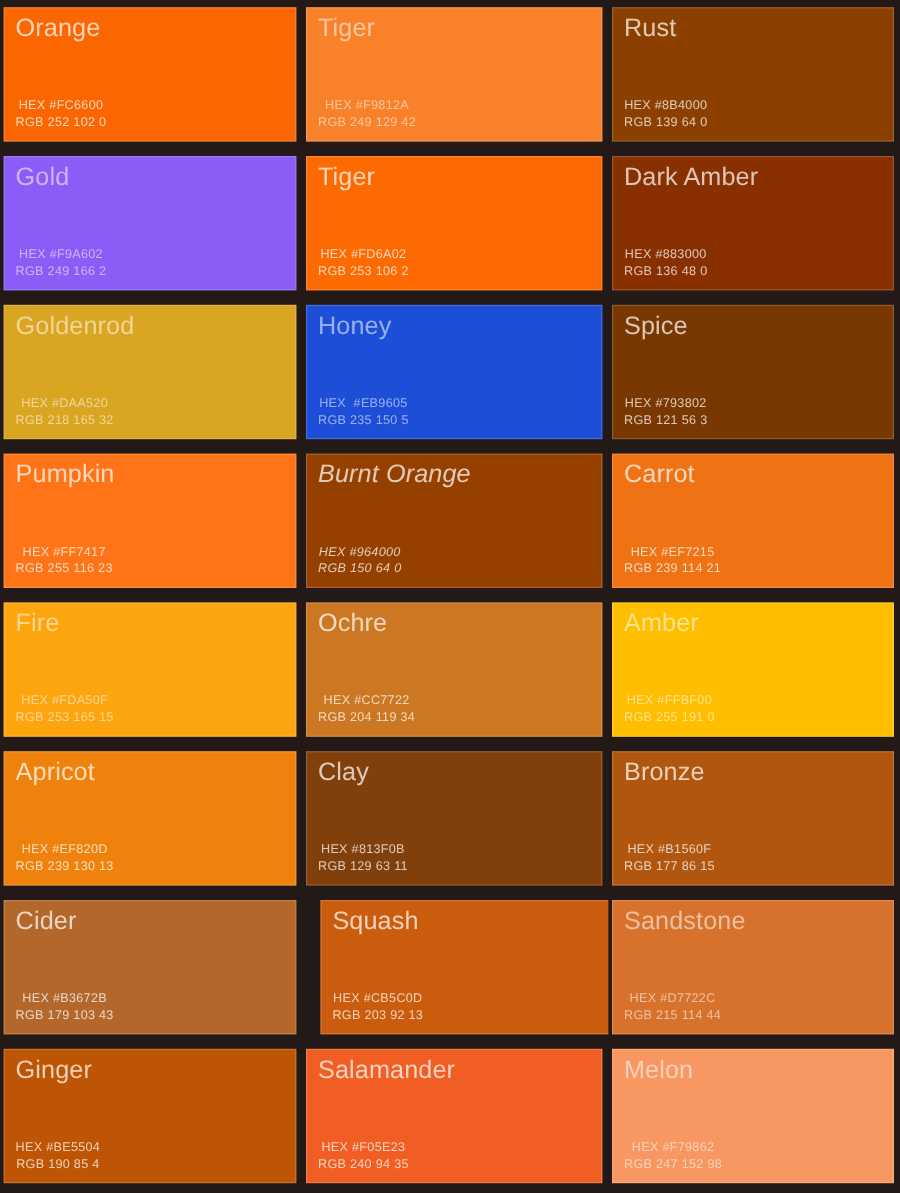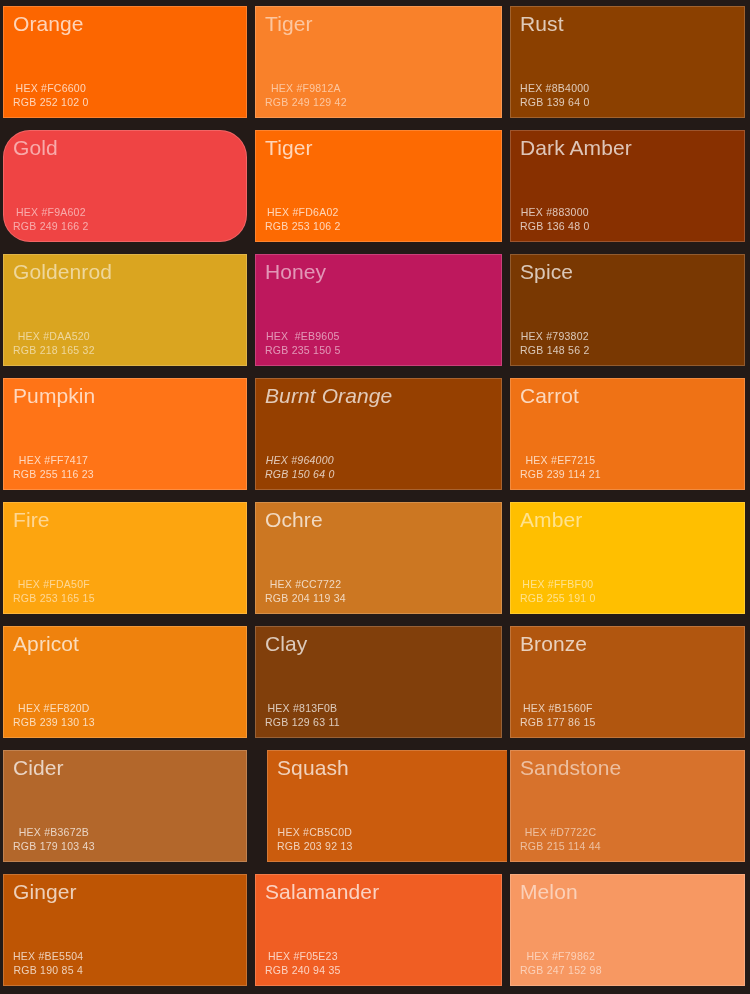--- a/index.html
+++ b/index.html
@@ -98,21 +98,21 @@
     <div class="swatch-cell">
       <div class="swatch on-dark" style="background-color: rgb(139, 64, 0);">
         <div class="swatch-name">Rust</div>
         <div class="swatch-values">
           <div class="swatch-hex">HEX #8B4000</div>
           <div class="swatch-rgb">RGB 139 64 0</div>
         </div>
       </div>
     </div>
     <div class="swatch-cell">
-      <div class="swatch on-light" style="background-color: #ef4444; border-radius: 27px;">
+      <div class="swatch on-light" style="background-color: #8b5cf6;">
         <div class="swatch-name">Gold</div>
         <div class="swatch-values">
           <div class="swatch-hex">HEX #F9A602</div>
           <div class="swatch-rgb">RGB 249 166 2</div>
         </div>
       </div>
     </div>
     <div class="swatch-cell">
       <div class="swatch on-dark" style="background-color: rgb(253, 106, 2);">
         <div class="swatch-name">Tiger</div>
@@ -134,34 +134,34 @@
     <div class="swatch-cell">
       <div class="swatch on-light" style="background-color: rgb(218, 165, 32);">
         <div class="swatch-name">Goldenrod</div>
         <div class="swatch-values">
           <div class="swatch-hex">HEX #DAA520</div>
           <div class="swatch-rgb">RGB 218 165 32</div>
         </div>
       </div>
     </div>
     <div class="swatch-cell">
-      <div class="swatch on-light" style="background-color: #be185d;">
+      <div class="swatch on-light" style="background-color: #1d4ed8;">
         <div class="swatch-name">Honey</div>
         <div class="swatch-values">
           <div class="swatch-hex">HEX  #EB9605</div>
           <div class="swatch-rgb">RGB 235 150 5</div>
         </div>
       </div>
     </div>
     <div class="swatch-cell">
       <div class="swatch on-dark" style="background-color: rgb(121, 56, 2);">
         <div class="swatch-name">Spice</div>
         <div class="swatch-values">
           <div class="swatch-hex">HEX #793802</div>
-          <div class="swatch-rgb">RGB 148 56 2</div>
+          <div class="swatch-rgb">RGB 121 56 3</div>
         </div>
       </div>
     </div>
     <div class="swatch-cell">
       <div class="swatch on-dark" style="background-color: rgb(255, 116, 23);">
         <div class="swatch-name">Pumpkin</div>
         <div class="swatch-values">
           <div class="swatch-hex">HEX #FF7417</div>
           <div class="swatch-rgb">RGB 255 116 23</div>
         </div>

